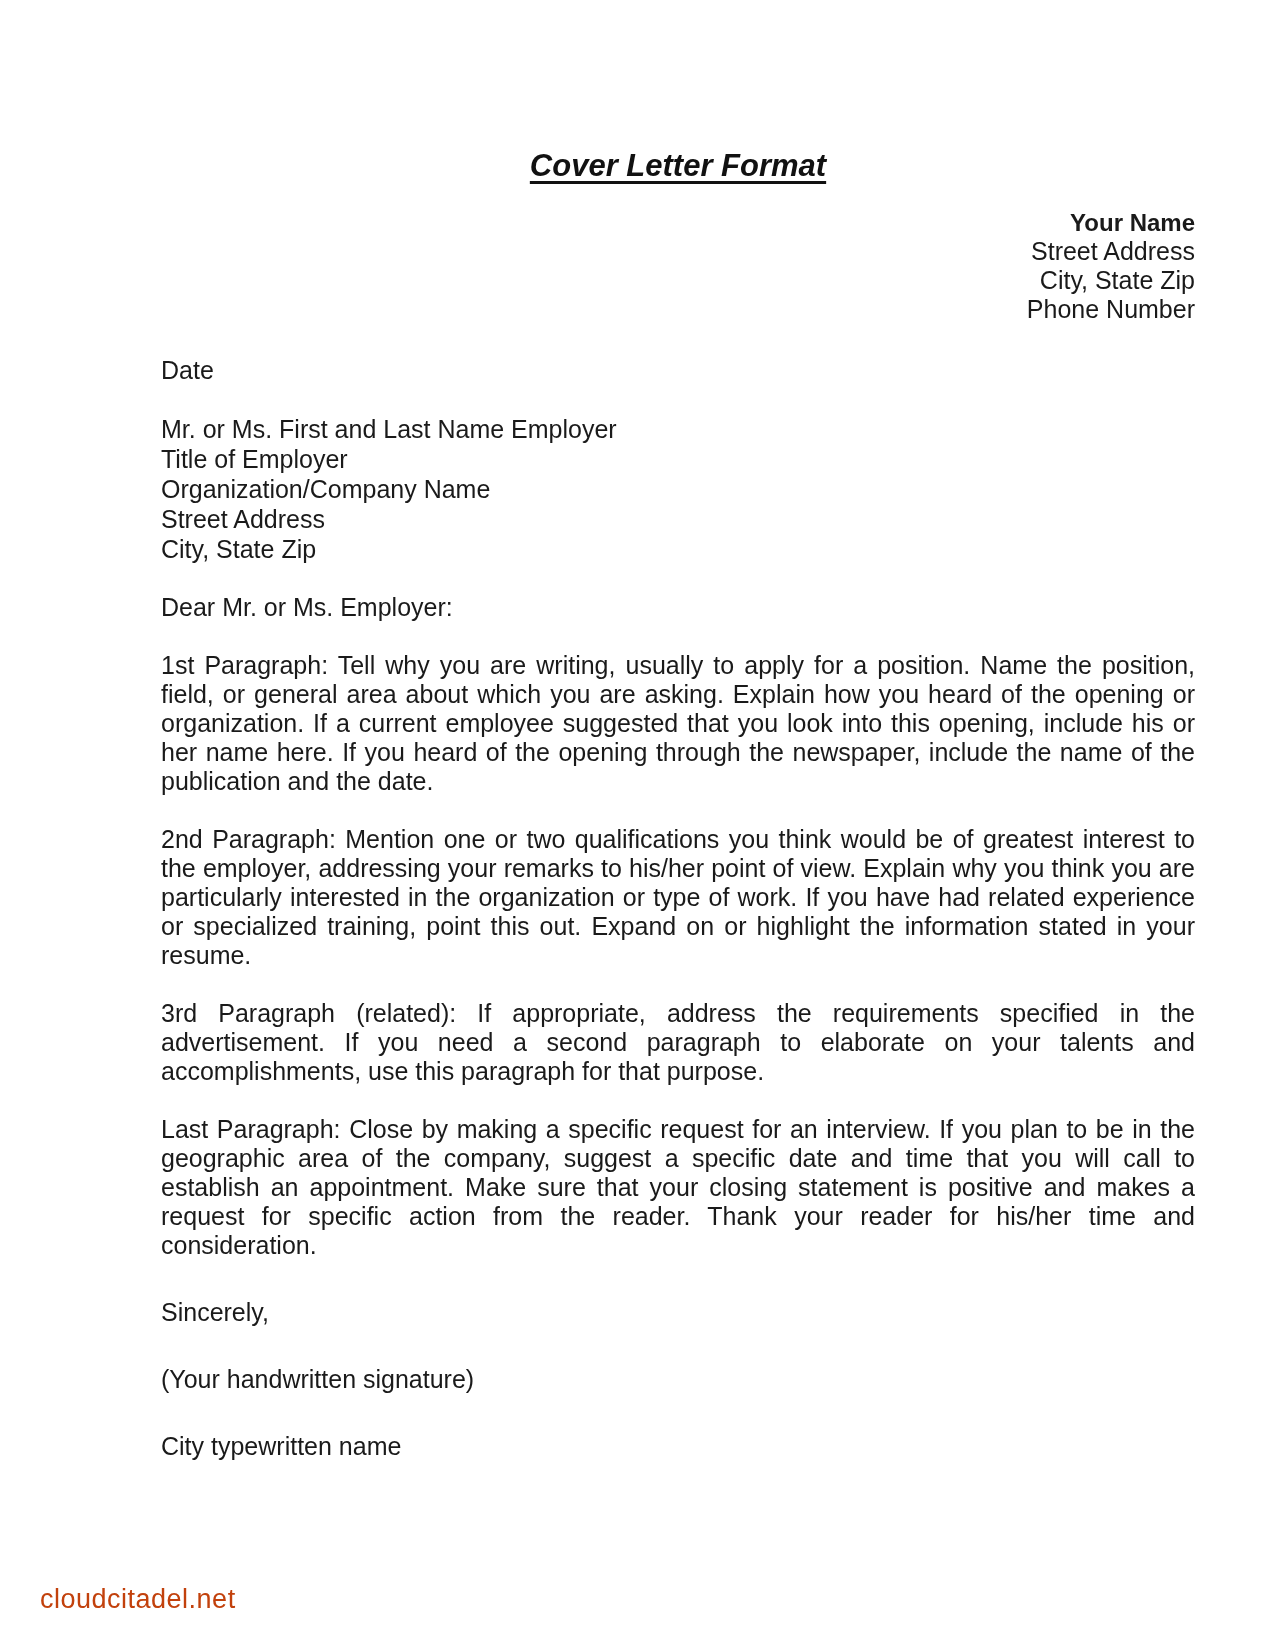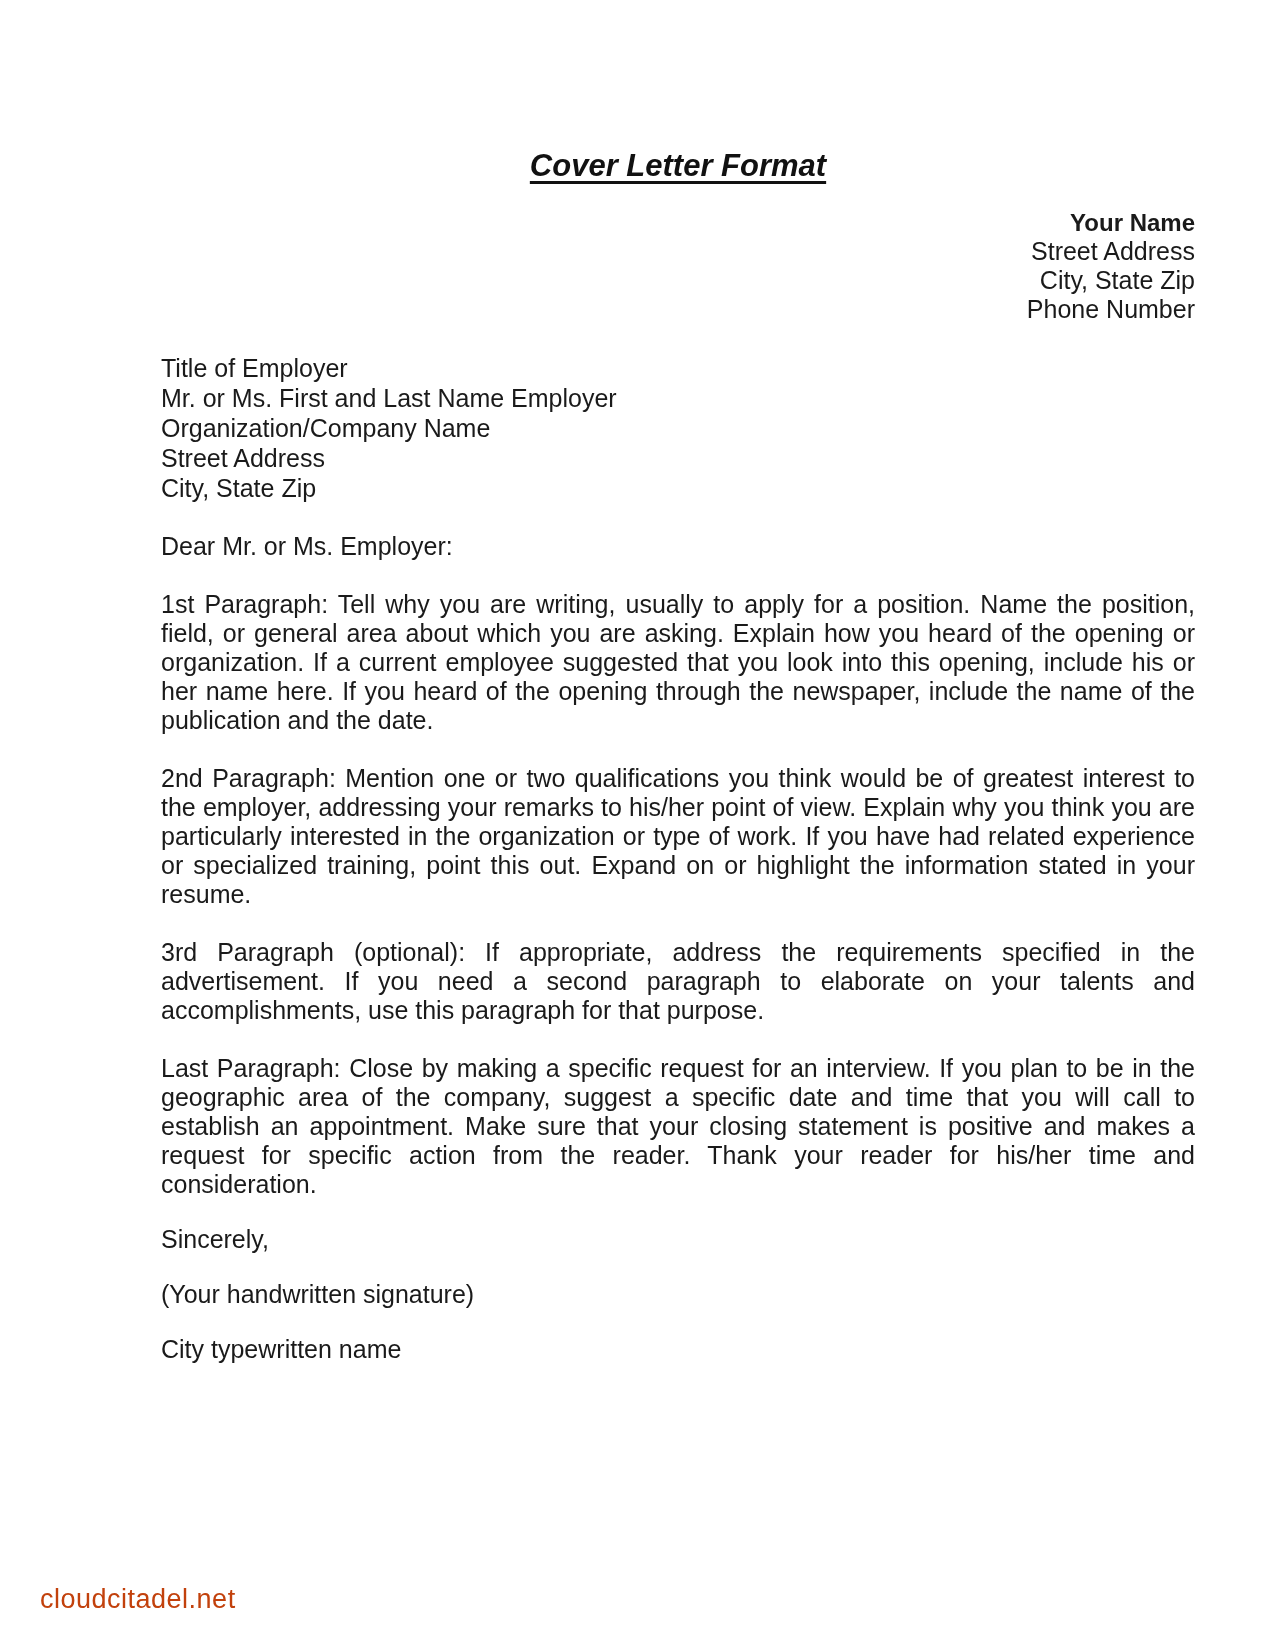--- a/index.html
+++ b/index.html
@@ -59,21 +59,21 @@
   }
   .body-para {
     margin: 29px 0 0 0;
     font-size: 25px;
     line-height: 29px;
     text-align: justify;
     text-justify: inter-word;
   }
   .body-para .para-label { font-weight: normal; }
   .closing-line, .sig-line, .typed-line {
-    margin: 26px 0 0 0;
+    margin: 38px 0 0 0;
     font-size: 25px;
     line-height: 29px;
   }
   .watermark {
     position: absolute;
     left: 40px;
     top: 1584px;
     font-size: 27px;
     line-height: 30px;
     letter-spacing: 0.5px;
@@ -87,36 +87,37 @@
 
   <h1 class="doc-title">Cover Letter Format</h1>
 
   <div class="sender-block">
     <div class="bold-line">Your Name</div>
     <div>Street Address</div>
     <div>City, State Zip</div>
     <div>Phone Number</div>
   </div>
 
+  <div class="date-line">Date</div>
 
   <div class="recipient-block">
+    <div>Mr. or Ms. First and Last Name Employer</div>
     <div>Title of Employer</div>
-    <div>Mr. or Ms. First and Last Name Employer</div>
     <div>Organization/Company Name</div>
     <div>Street Address</div>
     <div>City, State Zip</div>
   </div>
 
   <p class="salutation">Dear Mr. or Ms. Employer:</p>
 
   <p class="body-para"><span class="para-label">1st Paragraph:</span> <span>Tell why you are writing, usually to apply for a position. Name the position, field, or general area about which you are asking. Explain how you heard of the opening or organization. If a current employee suggested that you look into this opening, include his or her name here. If you heard of the opening through the newspaper, include the name of the publication and the date.</span></p>
 
   <p class="body-para"><span class="para-label">2nd Paragraph:</span> <span>Mention one or two qualifications you think would be of greatest interest to the employer, addressing your remarks to his/her point of view. Explain why you think you are particularly interested in the organization or type of work. If you have had related experience or specialized training, point this out. Expand on or highlight the information stated in your resume.</span></p>
 
-  <p class="body-para"><span class="para-label">3rd Paragraph (optional):</span> <span>If appropriate, address the requirements specified in the advertisement. If you need a second paragraph to elaborate on your talents and accomplishments, use this paragraph for that purpose.</span></p>
+  <p class="body-para"><span class="para-label">3rd Paragraph (related):</span> <span>If appropriate, address the requirements specified in the advertisement. If you need a second paragraph to elaborate on your talents and accomplishments, use this paragraph for that purpose.</span></p>
 
   <p class="body-para"><span class="para-label">Last Paragraph:</span> <span>Close by making a specific request for an interview. If you plan to be in the geographic area of the company, suggest a specific date and time that you will call to establish an appointment. Make sure that your closing statement is positive and makes a request for specific action from the reader. Thank your reader for his/her time and consideration.</span></p>
 
   <p class="closing-line">Sincerely,</p>
 
   <p class="sig-line">(Your handwritten signature)</p>
 
   <p class="typed-line">City typewritten name</p>
 
 </div>

